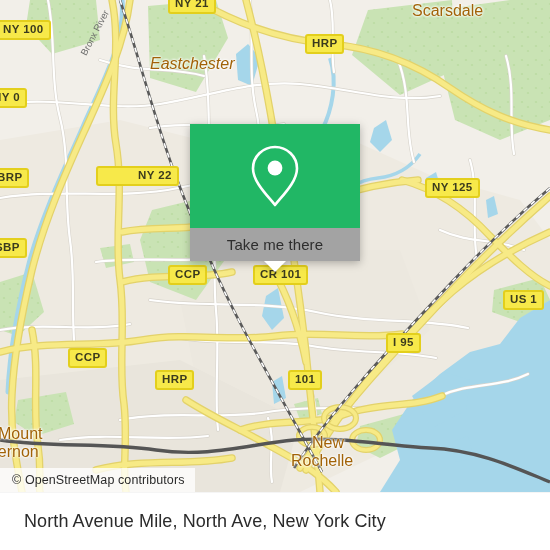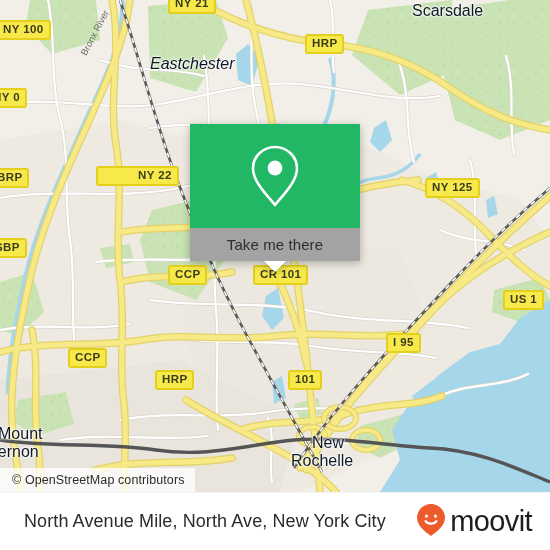--- a/index.html
+++ b/index.html
@@ -116,21 +116,21 @@
     font-size: 11.5px;
     font-weight: bold;
     letter-spacing: .4px;
     padding: 1px 5px 2px 5px;
     white-space: nowrap;
     z-index: 25;
     line-height: 13px;
   }
   .place {
     position: absolute;
-    color: #0f172a;
+    color: #a16207;
     font-size: 16px;
     white-space: nowrap;
     z-index: 24;
     text-shadow: 0 0 3px #fff, 0 0 3px #fff, 0 0 2px #fff;
   }
   .rivlabel {
     position: absolute;
     color: #6b6b6b;
     font-size: 9.5px;
     white-space: nowrap;
@@ -338,26 +338,15 @@
       </span>
     </div>
     <div id="popup-foot">
       <span id="popup-foot-label">Take me there</span>
     </div>
     <div id="popup-tip"></div>
   </div>
 
   <div id="footer">
     <div id="footer-title">North Avenue Mile, North Ave, New York City</div>
-    <div id="brand">
-      <span>
-        <svg width="30" height="34" viewBox="0 0 30 34" xmlns="http://www.w3.org/2000/svg">
-          <path d="M15 1 C7.3 1 1 7.2 1 14.8 C1 23.4 10.6 29.6 15 33 C19.4 29.6 29 23.4 29 14.8 C29 7.2 22.7 1 15 1 Z" fill="#ed5b2d"></path>
-          <rect x="9.2" y="11.4" width="2.6" height="3.4" rx="1.3" fill="#ffffff"></rect>
-          <rect x="18.2" y="11.4" width="2.6" height="3.4" rx="1.3" fill="#ffffff"></rect>
-          <path d="M9.6 18.2 C11.6 21.4 18.4 21.4 20.4 18.2" fill="none" stroke="#ffffff" stroke-width="2.3" stroke-linecap="round"></path>
-        </svg>
-      </span>
-      <span id="brand-word">moovit</span>
-    </div>
   </div>
 
 </div>
 
 </body></html>

